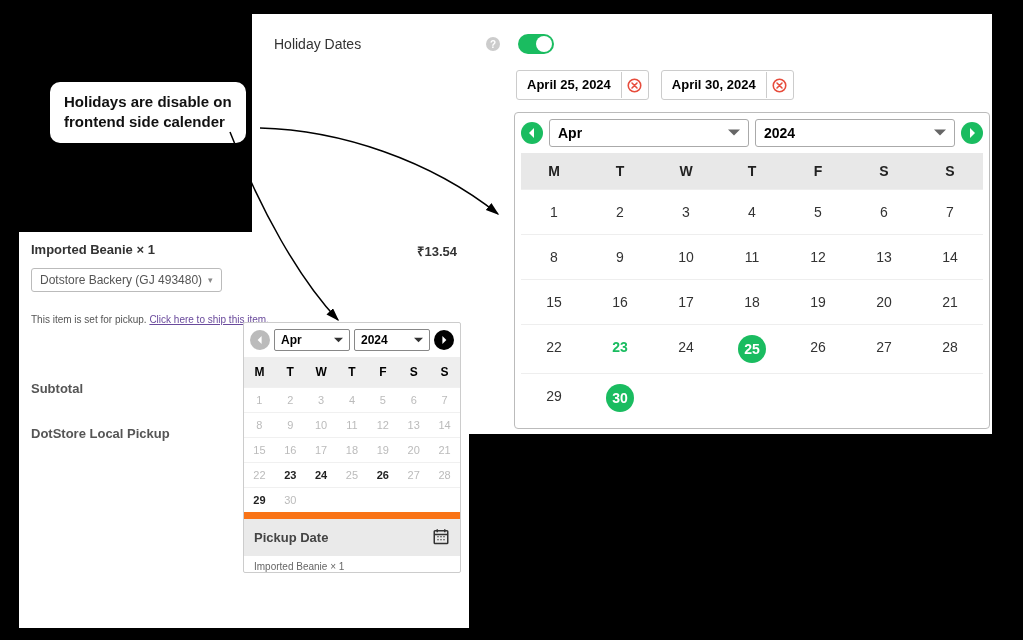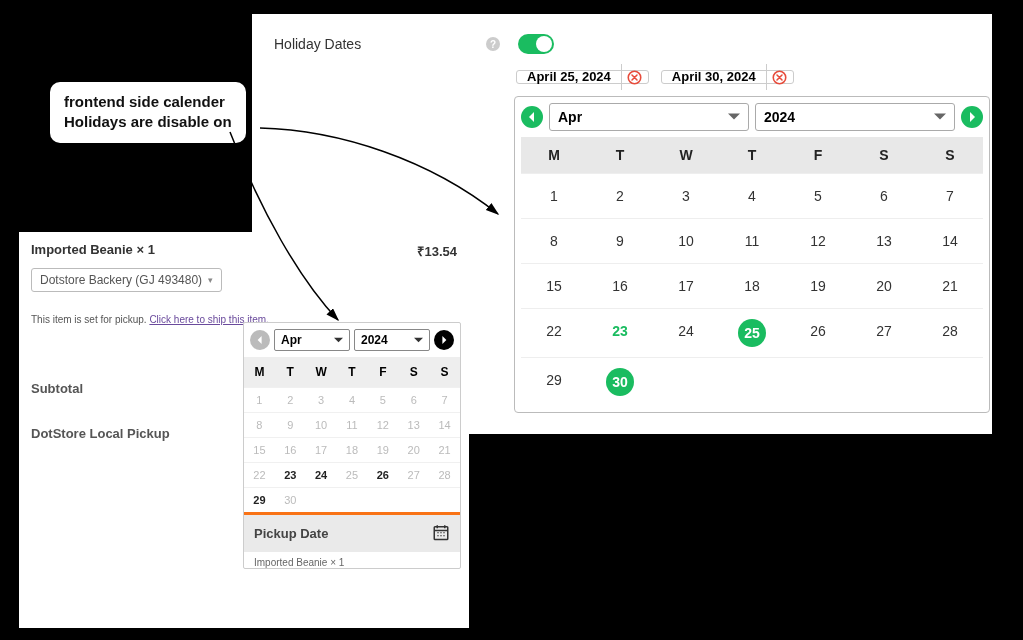--- a/index.html
+++ b/index.html
@@ -64,21 +64,21 @@
     display:flex; gap:12px;
     margin-left: 242px;
     margin-top: 16px;
   }
   .chip {
     display:flex; align-items:center;
     border:1px solid #ccc;
     border-radius:3px;
     font-size:13px;
     font-weight:600;
-    height:14px;
+    height:30px;
   }
   .chip-text{ padding:0 10px; border-right:1px solid #ccc; line-height:26px;}
   .chip-del{
     width:26px; height:26px;
     display:flex; align-items:center; justify-content:center;
     color:#e74c3c;
     font-weight:700;
   }
   .chip-del svg{ width:15px; height:15px; }
   .big-cal {
@@ -182,21 +182,21 @@
   .sc-sel{flex:1;border:1px solid #888;border-radius:2px;font-weight:700;font-size:12px;padding:2px 6px;display:flex;justify-content:space-between;align-items:center;height:22px;}
   .sc-sel svg{width:9px;height:9px;fill:#333;}
   .sc-grid{display:grid;grid-template-columns:repeat(7,1fr);text-align:center;}
   .sc-head{background:#eee;font-weight:700;font-size:12px;padding:8px 0;}
   .sc-cell{padding:6px 0;font-size:11px;color:#bbb;border-top:1px solid #f0f0f0;}
   .sc-cell.av{color:#222;font-weight:700;}
   .pickup-row{
     background:#eaeaea;
     display:flex;justify-content:space-between;align-items:center;
     padding:8px 10px;font-size:13px;font-weight:600;color:#444;
-    border-top:3px solid #f97316;
+    border-top:7px solid #f97316;
   }
   .cal-icon svg{width:18px;height:18px;fill:#333;}
   .footer-note{font-size:10px;color:#666;padding:5px 10px 0;}
 
   
   .callout{
     position:absolute;
     left:50px; top:82px;
     background:#fff;
     border-radius:10px;
@@ -403,22 +403,22 @@
             <path d="M3 10h18M7 3v4M17 3v4" stroke="#333" stroke-width="2"></path>
             <path d="M7 13h2M11 13h2M15 13h2M7 17h2M11 17h2M15 17h2" stroke="#333" stroke-width="1.5"></path>
           </svg>
       </span>
     </div>
     <div class="footer-note">Imported Beanie × 1</div>
   </div>
 </div>
 
 <div class="callout">
+  <div>Holidays are disable on</div>
   <div>frontend side calender</div>
-  <div>Holidays are disable on</div>
 </div>
 
 <svg class="arrow" style="left:0;top:0;width:1023px;height:640px">
   <defs>
     <marker id="ah" markerWidth="10" markerHeight="10" refX="8" refY="3" orient="auto">
       <path d="M0,0 L9,3 L0,6 z" fill="#000"></path>
     </marker>
   </defs>
   <path d="M260 128 C 340 130, 430 160, 498 214" fill="none" stroke="#000" stroke-width="1.5" marker-end="url(#ah)"></path>
   <path d="M230 132 C 260 210, 300 280, 338 320" fill="none" stroke="#000" stroke-width="1.5" marker-end="url(#ah)"></path>

